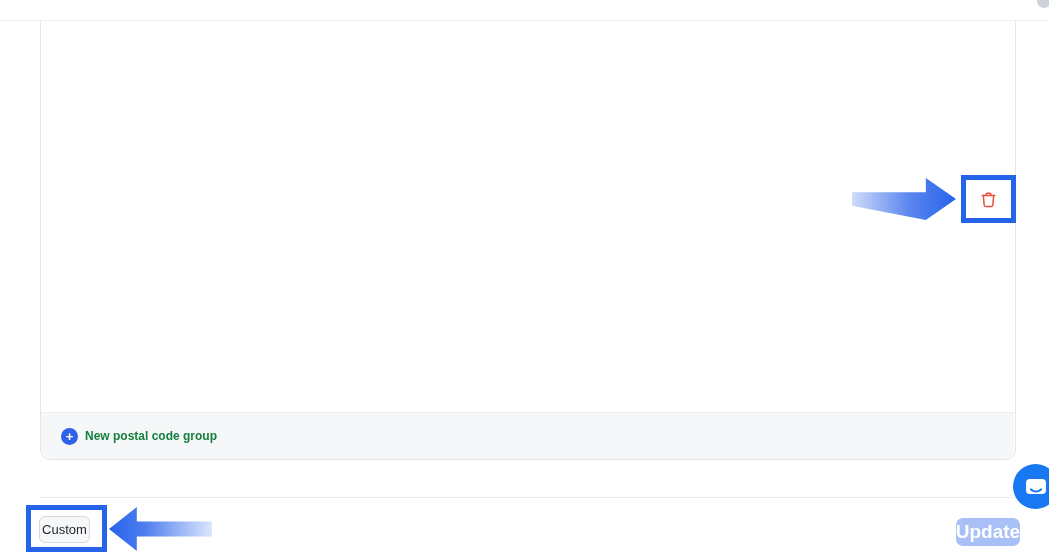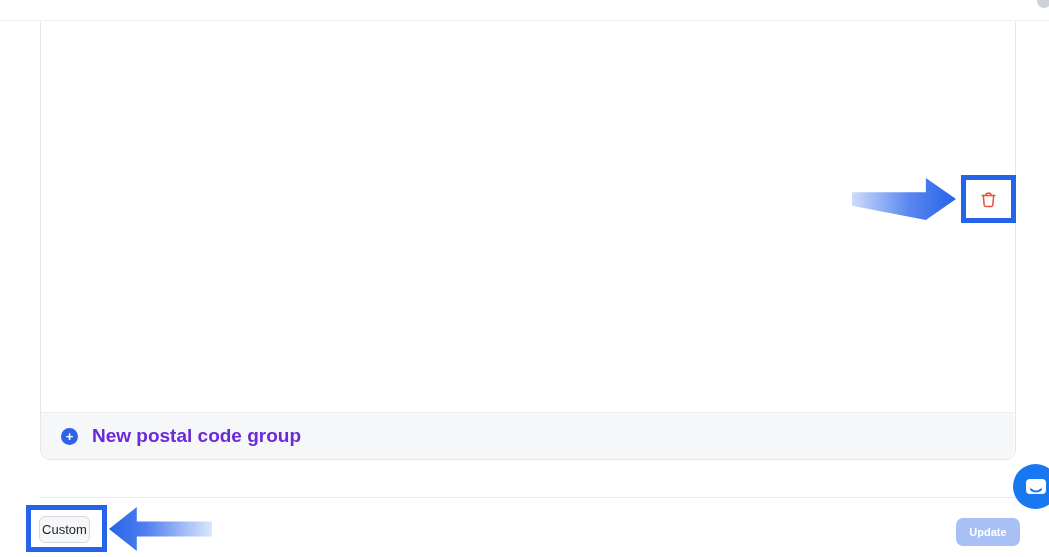--- a/index.html
+++ b/index.html
@@ -36,39 +36,39 @@
   .tag { display:inline-flex; align-items:center; height:22px; padding:0 8px 0 10px;
          background:#e6eefc; border-radius:5px; font-size:13px; color:#333a45; }
   .tag-x { margin-left:7px; font-size:11.5px; color:#4a525e; cursor:pointer; }
 
   .footer-strip { left:41px; top:412px; width:973px; height:47px; background:#f6f7f9;
                   border-top:1px solid #eceef1; border-radius:0 0 9px 9px; z-index:2;
                   display:flex; align-items:center; padding-left:20px; }
   .plus-circle { width:17px; height:17px; border-radius:50%; background:#2f62e8; color:#fff;
                  display:flex; align-items:center; justify-content:center;
                  font-size:13px; font-weight:700; line-height:1; }
-  .link-text { margin-left:14px; font-size:19px; font-weight:600; color:#6d28d9; }
+  .link-text { margin-left:7px; font-size:12px; font-weight:600; color:#15803d; }
 
   
   .ann-box { border:5px solid #2563eb; background:#fff; z-index:10;
              display:flex; align-items:center; justify-content:center; }
   .arrow-right { left:852px; top:178px; width:104px; height:42px; z-index:10;
     background:linear-gradient(90deg,#cddcfa 0%,#5b86ef 55%,#2563eb 100%);
     clip-path:polygon(0 34%, 71% 34%, 71% 0, 100% 50%, 71% 100%, 0 66%); }
   .arrow-left { left:109px; top:507px; width:103px; height:44px; z-index:10;
     background:linear-gradient(90deg,#2563eb 0%,#4f7eee 35%,#dbe7fc 100%);
     clip-path:polygon(100% 33%, 27% 33%, 27% 0, 0 50%, 27% 100%, 27% 67%, 100% 67%); }
 
   .btn-reset { left:39px; top:516px; width:51px; height:27px; z-index:11;
                background:#f6f7f9; border:1px solid #d4d8de; border-radius:6px;
                font-size:13px; font-weight:500; color:#23282f;
                display:flex; align-items:center; justify-content:center; cursor:pointer; }
   .btn-update { left:956px; top:518px; width:64px; height:28px; z-index:4;
                 background:#a9c0f7; border:none; border-radius:7px;
-                font-size:11px; font-weight:600; color:#fff;
+                font-size:19px; font-weight:600; color:#fff;
                 display:flex; align-items:center; justify-content:center; }
 
   .chat-bubble { left:1013px; top:464px; width:45px; height:45px; border-radius:50%;
                  background:#1778f2; z-index:9; display:flex; align-items:center; justify-content:center;
                  cursor:pointer; }
   .bottom-divider { left:40px; top:497px; width:976px; z-index:2; }
 </style>
 </head>
 <body>
 

